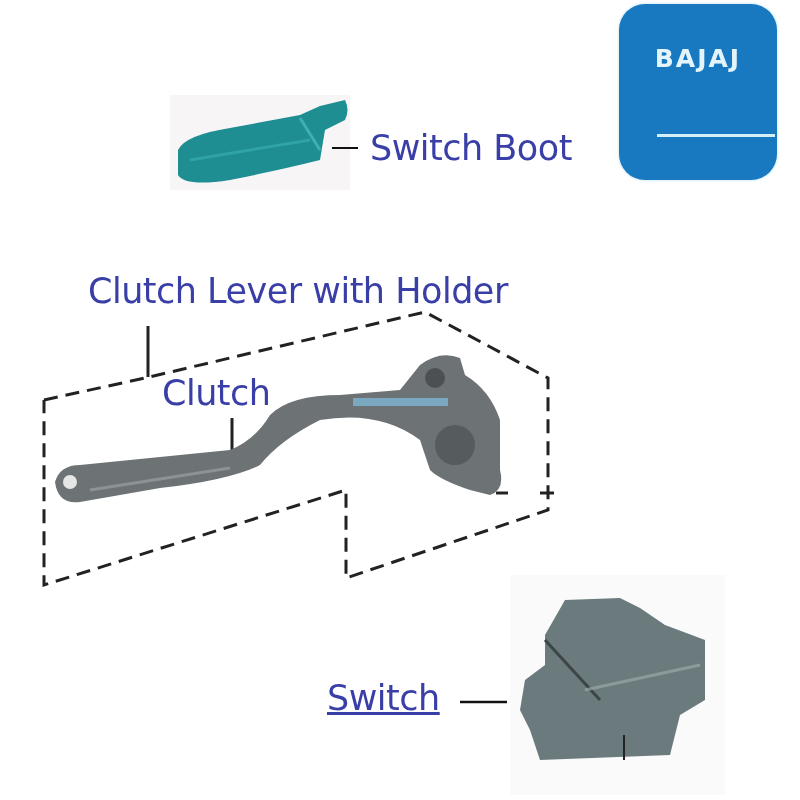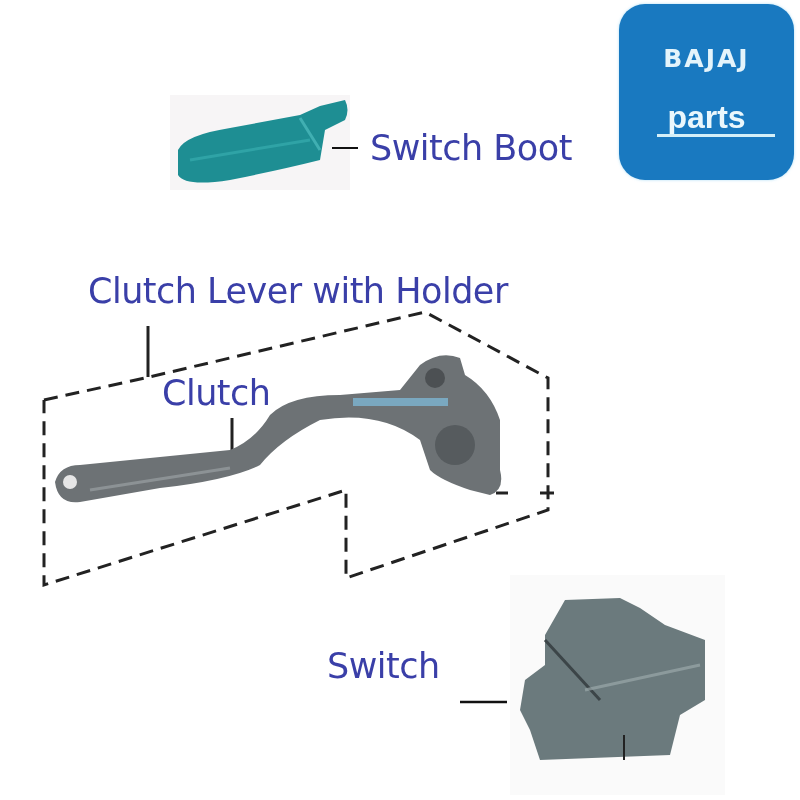--- a/index.html
+++ b/index.html
@@ -8,21 +8,21 @@
       position: relative; overflow: hidden;
       font-family: "DejaVu Sans", "Liberation Sans", sans-serif;
     }
     .label {
       position: absolute; color: #3a3fa8; font-size: 35px;
       white-space: nowrap; line-height: 1;
       font-family: "DejaVu Sans", sans-serif;
       letter-spacing: -0.5px;
     }
     .logo {
-      position: absolute; left: 619px; top: 4px; width: 175px; height: 176px;
+      position: absolute; left: 619px; top: 4px; width: 158px; height: 176px;
       background: #1979c0; border-radius: 26px;
       box-shadow: 0 0 3px rgba(120,200,240,0.6);
     }
     .logo .brand {
       position: absolute; left: 0; right: 0; top: 40px; text-align: center;
       color: #e4f4fb; font-weight: bold; font-size: 25px; letter-spacing: 2px;
       font-family: "DejaVu Sans", sans-serif;
     }
     .logo .genuine {
       position: absolute; left: 0; right: 0; top: 76px; text-align: center;
@@ -37,21 +37,20 @@
     .logo .underline {
       position: absolute; left: 38px; top: 130px; width: 118px; height: 3px; background: #d4eff8;
     }
     svg.overlay { position: absolute; left: 0; top: 0; }
   </style>
 </head>
 <body>
 
 <div class="logo">
   <div class="brand">BAJAJ</div>
-  <div class="parts">parts</div>
   <div class="underline"></div>
 </div>
 
 <svg class="overlay" width="800" height="800" viewBox="0 0 800 800">
 
   <g>
     <rect x="170" y="95" width="180" height="95" fill="#f7f5f6"></rect>
     <path d="M178,150 Q185,135 230,128 L300,115 L320,106 L345,100 Q350,110 345,120 L325,130 L320,160 Q280,170 230,180 Q185,187 178,175 Z" fill="#1e8e93"></path>
     <path d="M190,160 L310,140" stroke="#3ab0b3" stroke-width="3" fill="none" opacity="0.6"></path>
     <path d="M300,118 L320,150" stroke="#56c4c6" stroke-width="3" fill="none" opacity="0.6"></path>
@@ -81,13 +80,13 @@
     <path d="M545,640 L600,700" stroke="#3c4548" stroke-width="3" fill="none"></path>
     <path d="M585,690 L700,665" stroke="#9aa8aa" stroke-width="3" fill="none" opacity="0.7"></path>
     <line x1="624" y1="735" x2="624" y2="760" stroke="#222" stroke-width="2"></line>
   </g>
   <line x1="460" y1="702" x2="507" y2="702" stroke="#111" stroke-width="2.5"></line>
 </svg>
 
 <div class="label" style="left:370px; top:131px;">Switch Boot</div>
 <div class="label" style="left:52px; top:274px;margin-left:36px;">Clutch Lever with Holder</div>
 <div class="label" style="left:162px; top:376px;">Clutch</div>
-<div class="label" style="left:327px; top:649px;">Switch</div>
+<div class="label" style="left:327px; top:681px;text-decoration:underline;">Switch</div>
 
 </body></html>

